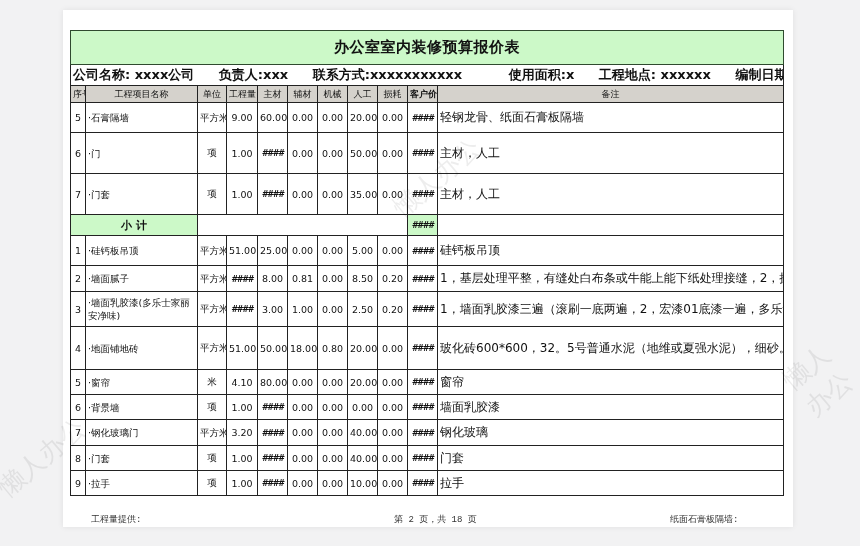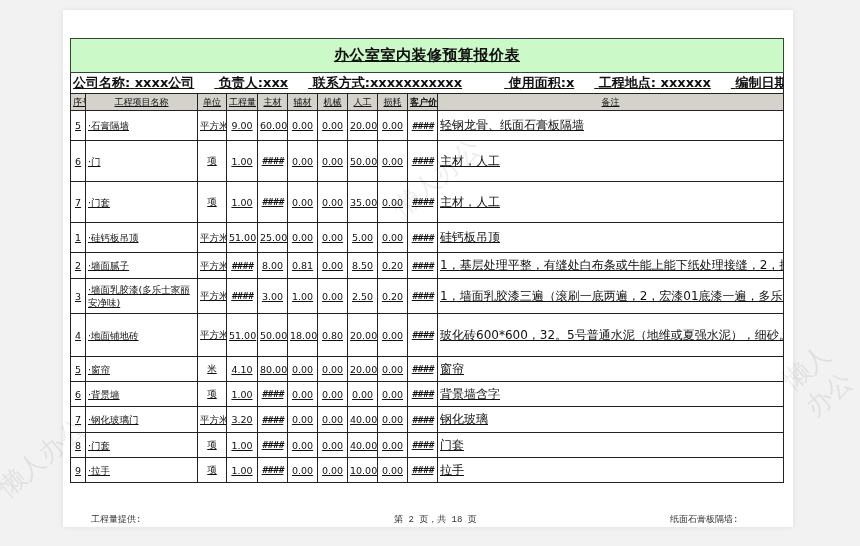--- a/index.html
+++ b/index.html
@@ -8,23 +8,23 @@
     background:#f2f2f3;
     font-family:"DejaVu Sans", "Liberation Sans", sans-serif;
     position:relative;
   }
   .page {
     position:absolute; left:63px; top:10px; width:730px; height:517px;
     background:#ffffff;
     box-shadow:0 0 6px rgba(0,0,0,0.08);
   }
   .sheet {
-    position:absolute; left:7px; top:28px; width:713px;
+    position:absolute; left:7px; top:20px; width:713px;
     border-collapse:collapse; table-layout:fixed;
-    font-size:9.5px; color:#111;text-decoration:underline;
+    font-size:9.5px; color:#111;
   }
   .sheet td { border:1px solid #222; padding:0 2px; overflow:hidden; white-space:nowrap; }
   .title-cell {
     background:#ccf9c8; height:33px; text-align:center;
     font-size:15px; font-weight:bold; letter-spacing:0.5px;
     border:1px solid #2f4a2f !important;
   }
   .info-cell { height:20px; font-size:13px; font-weight:bold; border-left:1px solid #222; }
   .info-cell span { margin-right:20px; }
   .hdr td { background:#d5d2cc; height:16px; text-align:center; font-size:9px; }
@@ -117,20 +117,26 @@
           <td class="num">项</td>
           <td class="num">1.00</td>
           <td class="hash">####</td>
           <td class="num">0.00</td>
           <td class="num">0.00</td>
           <td class="num">35.00</td>
           <td class="num">0.00</td>
           <td class="hash">####</td>
           <td class="note">主材，人工</td>
         </tr>
+        <tr style="height:21px">
+          <td colspan="2" class="subtotal-label">小 计</td>
+          <td colspan="7" style="border-right:none"></td>
+          <td class="hash green-cell">####</td>
+          <td></td>
+        </tr>
         <tr style="height:30px">
           <td class="num">1</td>
           <td class="nm" style="white-space:normal;line-height:13px">·硅钙板吊顶</td>
           <td class="unit2">平方米</td>
           <td class="num">51.00</td>
           <td class="num">25.00</td>
           <td class="num">0.00</td>
           <td class="num">0.00</td>
           <td class="num">5.00</td>
           <td class="num">0.00</td>
@@ -193,21 +199,21 @@
           <td class="num">6</td>
           <td class="nm" style="white-space:normal;line-height:13px">·背景墙</td>
           <td class="num">项</td>
           <td class="num">1.00</td>
           <td class="hash">####</td>
           <td class="num">0.00</td>
           <td class="num">0.00</td>
           <td class="num">0.00</td>
           <td class="num">0.00</td>
           <td class="hash">####</td>
-          <td class="note">背景墙含字</td>
+          <td class="note">墙面乳胶漆</td>
         </tr>
         <tr style="height:26px">
           <td class="num">7</td>
           <td class="nm" style="white-space:normal;line-height:13px">·钢化玻璃门</td>
           <td class="unit2">平方米</td>
           <td class="num">3.20</td>
           <td class="hash">####</td>
           <td class="num">0.00</td>
           <td class="num">0.00</td>
           <td class="num">40.00</td>

